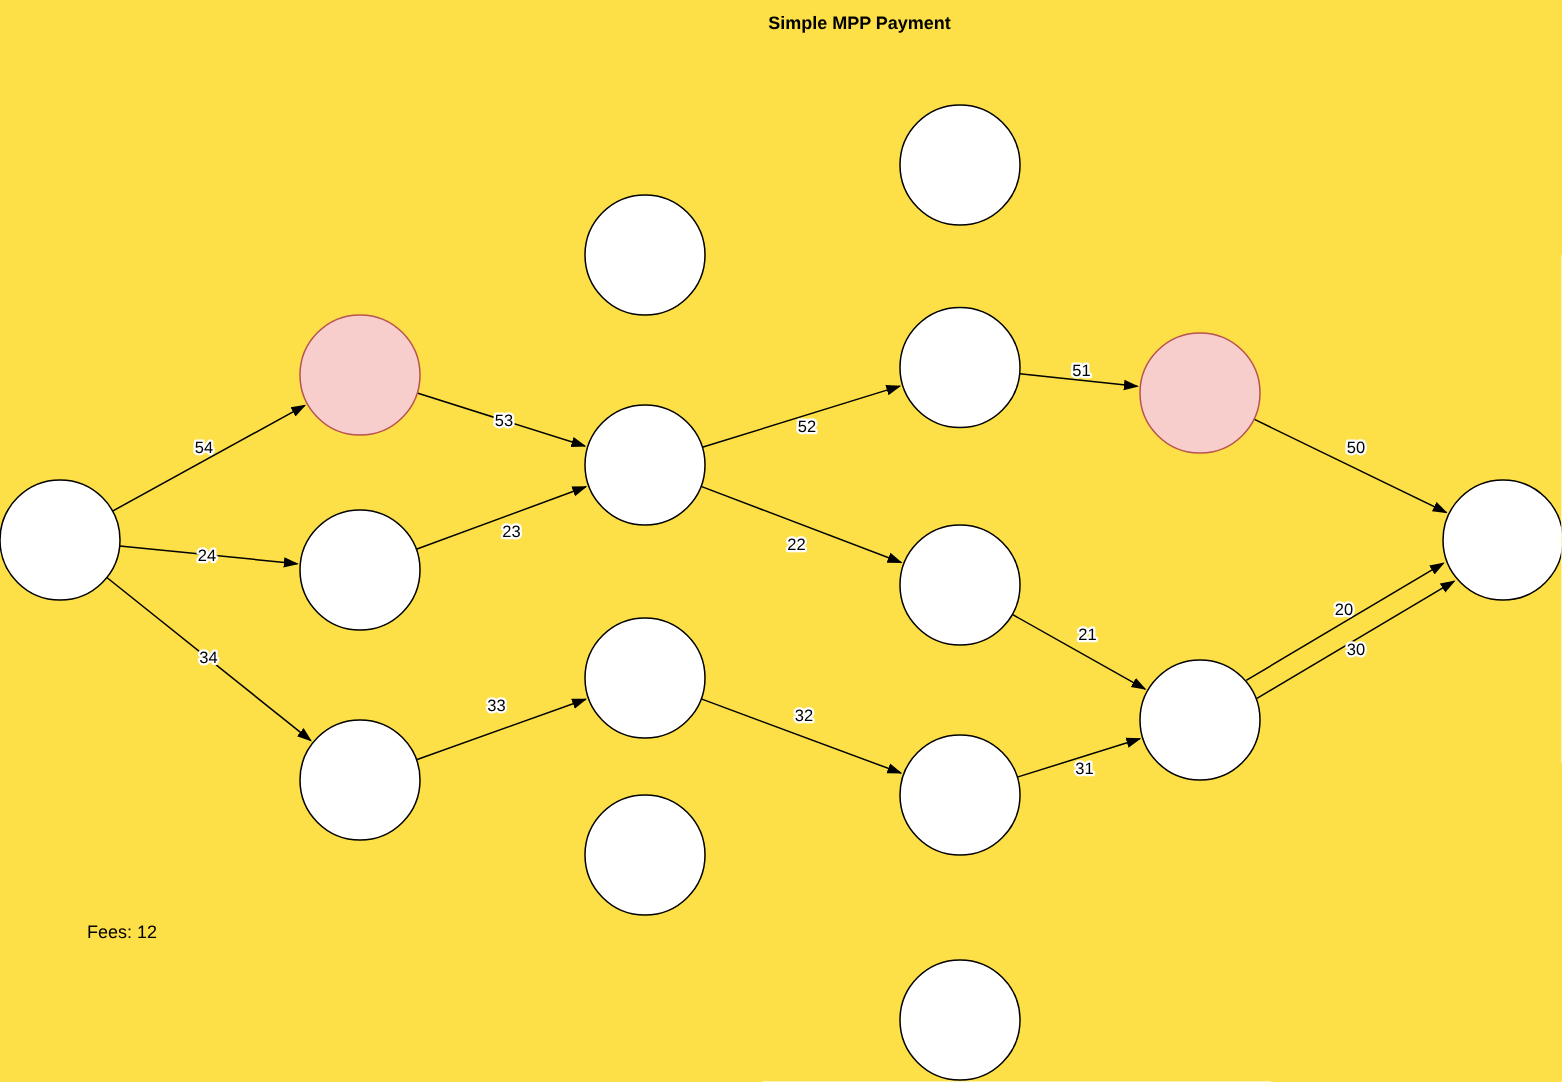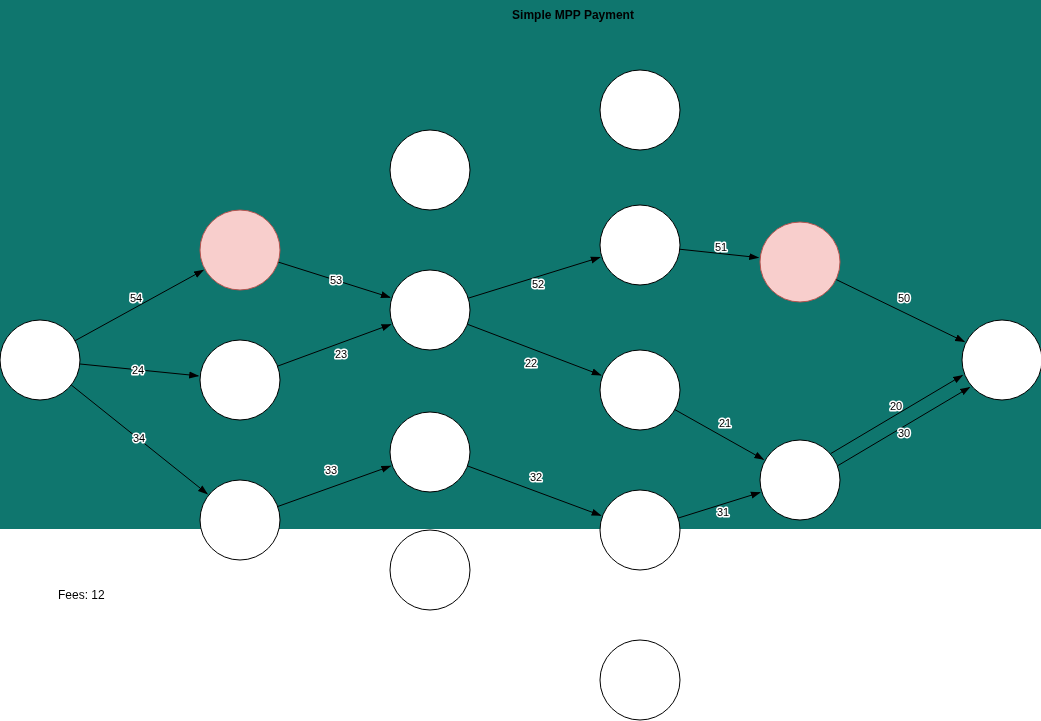--- a/index.html
+++ b/index.html
@@ -7,37 +7,37 @@
     padding: 0;
     background: #ffffff;
     width: 1041px;
     height: 721px;
     overflow: hidden;
     font-family: "Liberation Sans", sans-serif;
   }
   .page {
     position: relative;
     width: 1041px;
-    height: 529px;
-    background: #0f766e;
+    height: 721px;
+    background: #fde047;
   }
   .diagram-title {
     position: absolute;
     top: 8px;
     left: 573px;
     transform: translateX(-50%);
     font-size: 12px;
     font-weight: bold;
     color: #000000;
     white-space: nowrap;
   }
   .fees-label {
     position: absolute;
     left: 58px;
-    top: 588px;
+    top: 614px;
     font-size: 12px;
     color: #000000;
     white-space: nowrap;
   }
   svg {
     position: absolute;
     top: 0;
     left: 0;
   }
   .edge-label {

